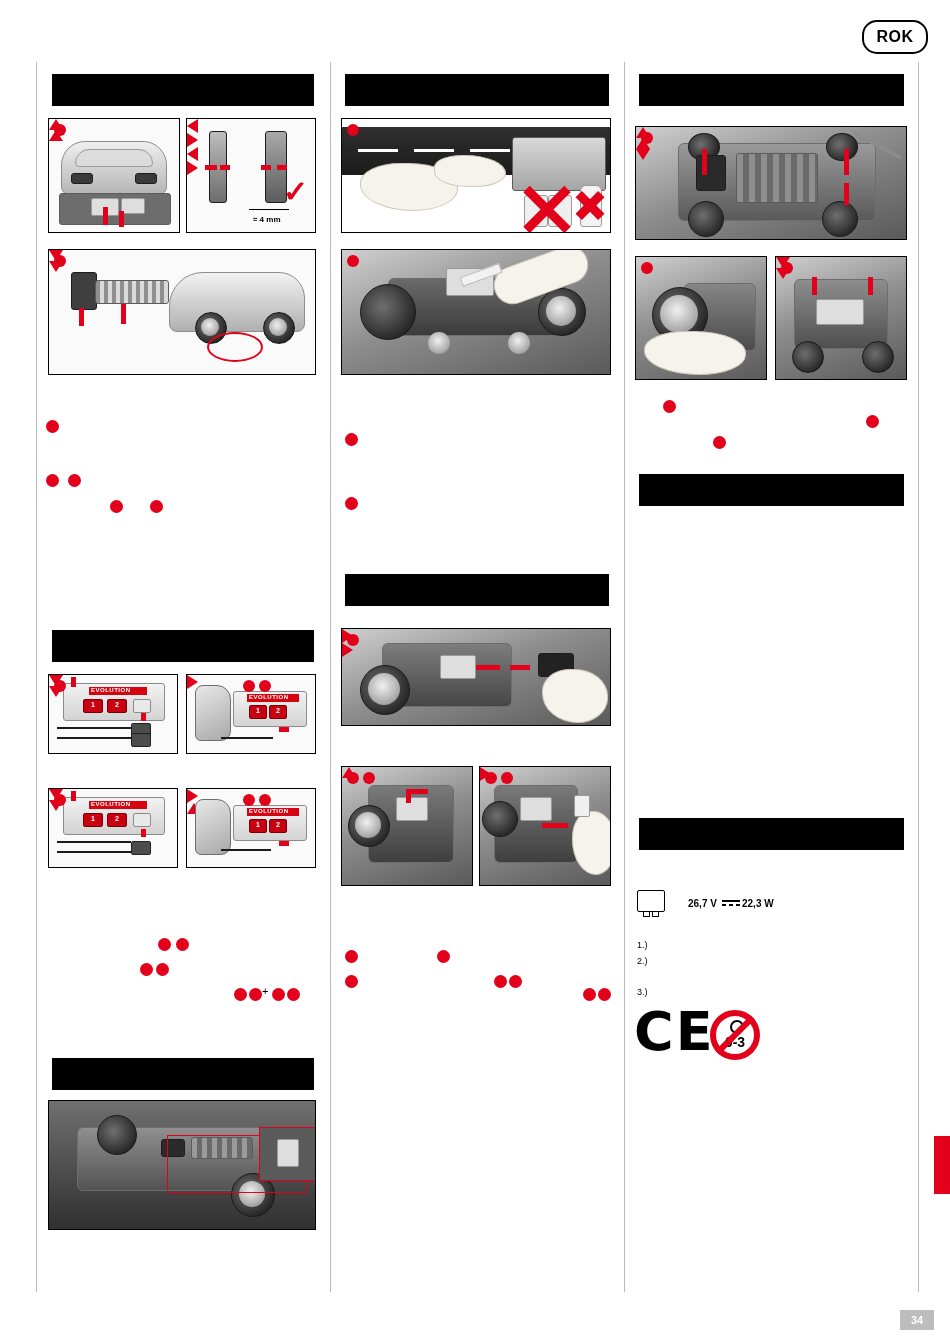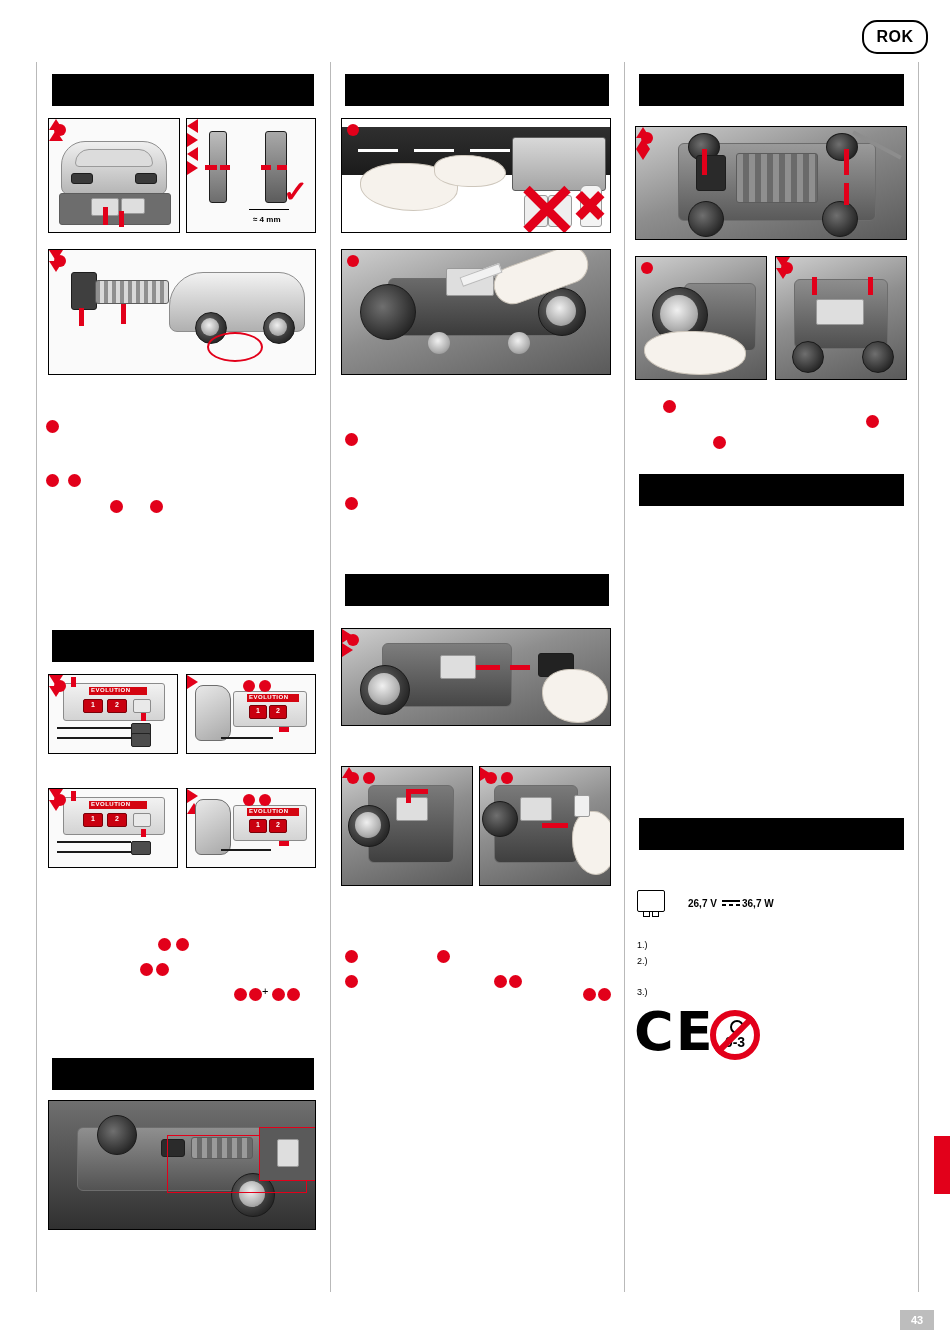--- a/index.html
+++ b/index.html
@@ -622,28 +622,28 @@
   <div class="bar" style="left:639px; top:818px; width:265px;"></div>
 
   <div class="tech-sym" style="left:637px; top:890px;"></div>
   <div class="tech-line" style="left:688px; top:898px;">26,7 V</div>
   <div class="dc-mark" style="left:722px; top:900px;">
     <i style="top:0; width:18px;"></i>
     <i style="top:4px; width:4px;"></i>
     <i style="top:4px; left:7px; width:4px;"></i>
     <i style="top:4px; left:14px; width:4px;"></i>
   </div>
-  <div class="tech-line" style="left:742px; top:898px;">36,7 W</div>
+  <div class="tech-line" style="left:742px; top:898px;">22,3 W</div>
 
   <div class="num-list" style="left:637px; top:937px;">1.)</div>
   <div class="num-list" style="left:637px; top:953px;">2.)</div>
   <div class="num-list" style="left:637px; top:984px;">3.)</div>
 
   <div class="ce-mark" style="left:634px; top:1005px;">CE</div>
   <div class="age-mark" style="left:710px; top:1010px;">
     <div class="age-head"></div>
     <span>0-3</span>
   </div>
 
   <div class="page-tab"></div>
-  <div class="page-num">43</div>
+  <div class="page-num">34</div>
 
 </div>
 
 </body></html>

